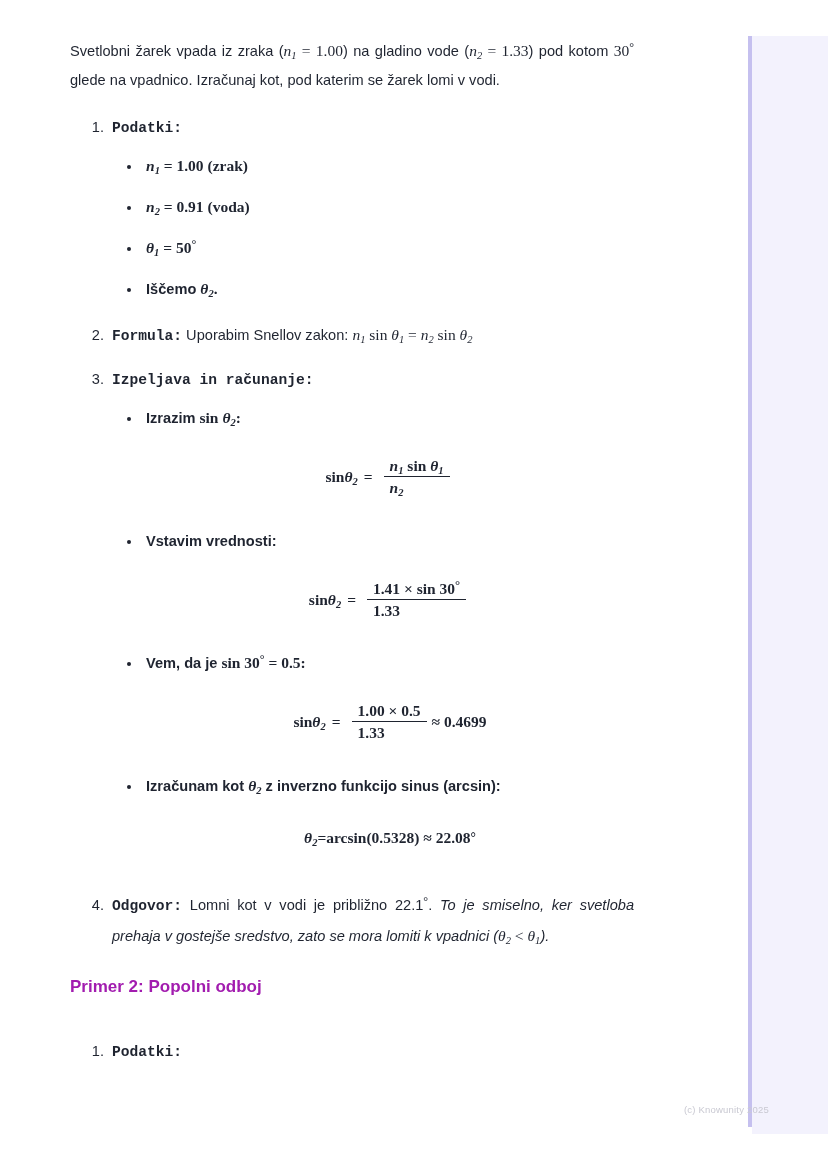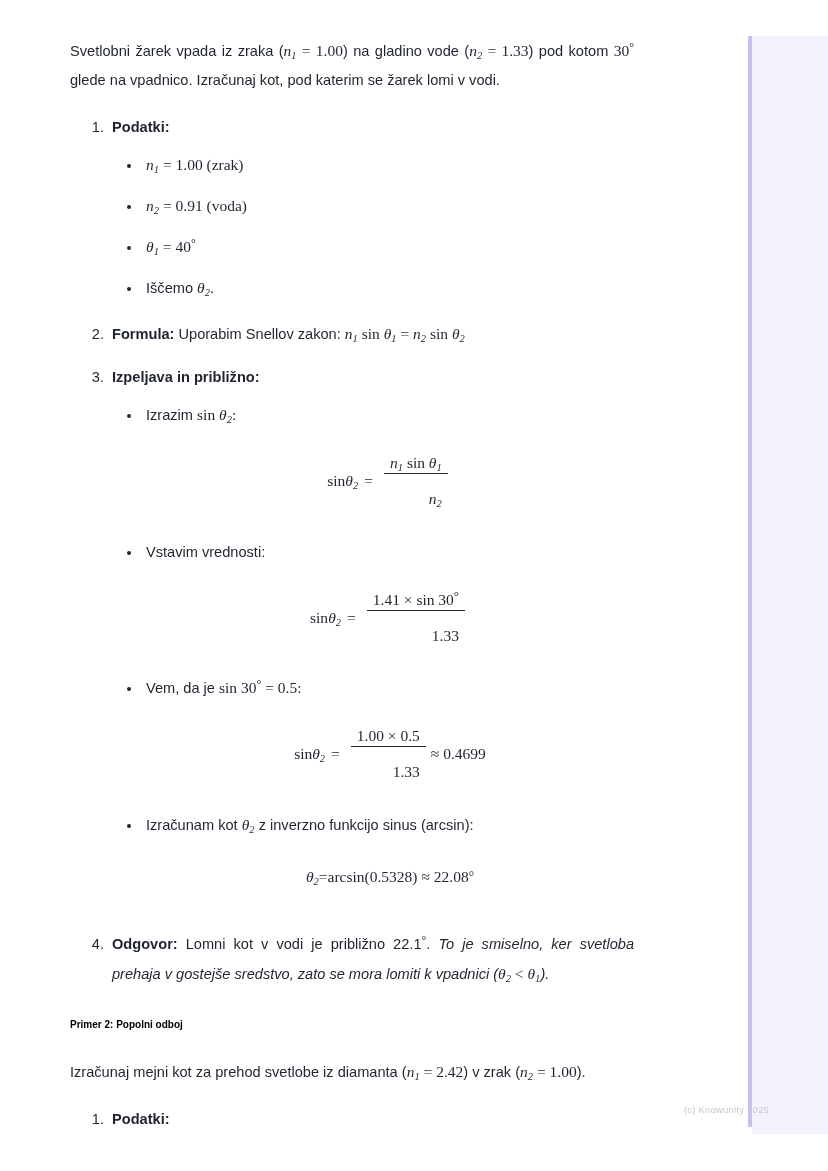--- a/index.html
+++ b/index.html
@@ -92,20 +92,21 @@
     padding: 0 0 0 30px;
     list-style-type: disc;
     list-style-position: outside;
   }
   ul.bullets > li {
     font-size: 14.6px;
     line-height: 26px;
     margin: 0 0 15px 0;
     padding-left: 4px;
     color: #1f2430;
+    font-weight: bold;
   }
   ul.bullets > li:last-child { margin-bottom: 0; }
   ul.bullets > li::marker { font-size: 13px; }
 
   
   .m {
     font-family: "Liberation Serif", "DejaVu Serif", serif;
     font-size: 15.5px;
     white-space: nowrap;
   }
@@ -135,52 +136,51 @@
   }
   .eq .row {
     display: inline-flex;
     align-items: center;
     justify-content: center;
     gap: 0;
   }
   .frac {
     display: inline-flex;
     flex-direction: column;
-    align-items: flex-end;
+    align-items: flex-start;
     vertical-align: middle;
     margin: 0 5px;
     line-height: 1.18;
   }
   .frac .num {
     padding: 0 6px 1px 6px;
     border-bottom: 1.2px solid #1f2430;
     font-size: 15.5px;
     white-space: nowrap;
   }
   .frac .den {
     padding: 2px 6px 0 6px;
     font-size: 15.5px;
     white-space: nowrap;
-    margin-top: 14px;
   }
   .eq .op { padding: 0 6px; }
 
   h3.subhead {
-    font-size: 10px;
+    font-size: 17px;
     font-weight: bold;
     margin: 0;
     line-height: 28px;
-    color: #000000;
+    color: #a21caf;
   }
 
   em.note {
     font-style: italic;
   }
 
-  b { font-weight: bold; }
+  b { font-weight: bold; font-family: Liberation Mono, monospace; }
 
   
   .watermark {
     position: absolute;
     left: 684px;
     top: 1104px;
     font-size: 9.5px;
     color: #c9c9d2;
     letter-spacing: 0.2px;
     font-family: "Liberation Sans", sans-serif;
@@ -201,33 +201,33 @@
     <div class="spacer-18"></div>
 
     <ol class="steps">
 
       <li>
         <b>Podatki:</b>
 
         <ul class="bullets">
           <li><span class="m mi">n</span><span class="m"><sub>1</sub></span><span class="m mr"> = 1.00 (zrak)</span></li>
           <li><span class="m mi">n</span><span class="m"><sub>2</sub></span><span class="m mr"> = 0.91 (voda)</span></li>
-          <li><span class="m mi">θ</span><span class="m"><sub>1</sub></span><span class="m mr"> = 40</span><span class="deg">°</span></li>
+          <li><span class="m mi">θ</span><span class="m"><sub>1</sub></span><span class="m mr"> = 50</span><span class="deg">°</span></li>
           <li><span>Iščemo </span><span class="m mi">θ</span><span class="m"><sub>2</sub></span><span class="m mr">.</span></li>
         </ul>
       </li>
 
       <div class="spacer-14"></div>
 
       <li><b>Formula:</b><span> Uporabim Snellov zakon: </span><span class="m mi">n</span><span class="m"><sub>1</sub></span><span class="m mr"> sin </span><span class="m mi">θ</span><span class="m"><sub>1</sub></span><span class="m mr"> = </span><span class="m mi">n</span><span class="m"><sub>2</sub></span><span class="m mr"> sin </span><span class="m mi">θ</span><span class="m"><sub>2</sub></span></li>
 
       <div class="spacer-14"></div>
 
       <li>
-        <b>Izpeljava in približno:</b>
+        <b>Izpeljava in računanje:</b>
 
         <ul class="bullets">
 
           <li><span>Izrazim </span><span class="m mr">sin </span><span class="m mi">θ</span><span class="m"><sub>2</sub></span><span class="m mr">:</span>
 
             <div class="eq">
               <span class="row">
                 <span class="m mr">sin </span>
                   <span class="m mi">θ</span>
                   <span class="m"><sub>2</sub></span>
@@ -294,21 +294,20 @@
         <p class="para" style="margin:0;"><b>Odgovor:</b><span> Lomni kot v vodi je približno 22.1</span><span class="deg">°</span><span>. </span><em class="note"><span>To je smiselno, ker svetloba prehaja v gostejše sredstvo, zato se mora lomiti k vpadnici (</span><span class="m mi">θ</span><span class="m"><sub>2</sub></span><span class="m mr"> &lt; </span><span class="m mi">θ</span><span class="m"><sub>1</sub></span><span>).</span></em></p>
       </li>
     </ol>
 
     <div class="spacer-22"></div>
 
     <h3 class="subhead">Primer 2: Popolni odboj</h3>
 
     <div class="spacer-18"></div>
 
-    <p class="para"><span>Izračunaj mejni kot za prehod svetlobe iz diamanta (</span><span class="m mi">n</span><span class="m"><sub>1</sub></span><span class="m mr"> = 2.42</span><span>) v zrak (</span><span class="m mi">n</span><span class="m"><sub>2</sub></span><span class="m mr"> = 1.00</span><span>).</span></p>
 
     <div class="spacer-18"></div>
 
     <ol class="steps">
       <li>
         <b>Podatki:</b>
       </li>
     </ol>
 
   </div>

